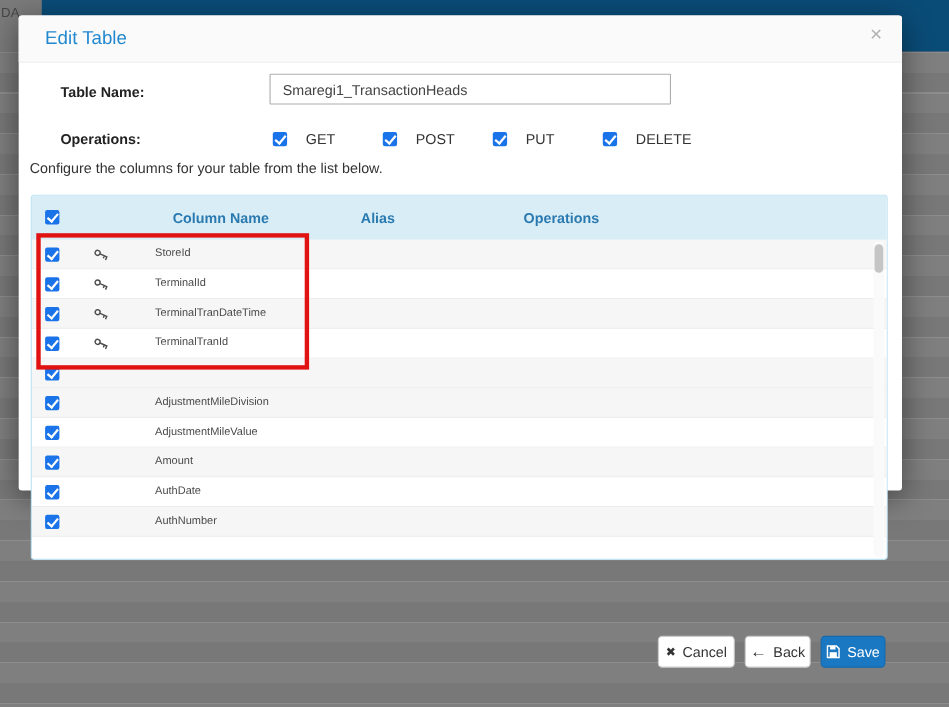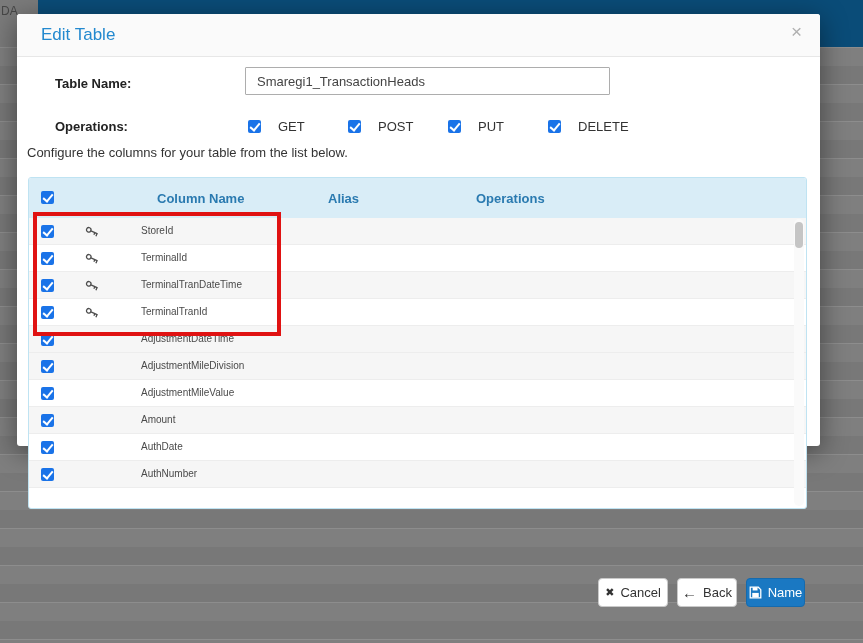--- a/index.html
+++ b/index.html
@@ -187,21 +187,20 @@
             <g transform="rotate(24 8 8)" fill="none" stroke="#4d4d4d" stroke-width="1.4">
               <circle cx="3.6" cy="8" r="2.4"></circle>
               <path d="M6.2 8 H14 M10.8 8 V10.6 M13.4 8 V11.2"></path>
             </g>
           </svg>
       </span>
       <span class="cname">TerminalTranId</span>
     </div>
     <div class="trow odd">
       <span class="cb"></span>
-      <span class="cname">AdjustmentDateTime</span>
     </div>
     <div class="trow odd">
       <span class="cb"></span>
       <span class="cname">AdjustmentMileDivision</span>
     </div>
     <div class="trow">
       <span class="cb"></span>
       <span class="cname">AdjustmentMileValue</span>
     </div>
     <div class="trow odd">
@@ -233,16 +232,16 @@
     <span>Back</span>
   </button>
   <button class="btn btn-save">
     <span style="display:inline-flex;">
       <svg viewBox="0 0 16 16" width="13" height="13">
           <path d="M1.5 1.5 h10 l3 3 v10 h-13 z" fill="none" stroke="#fff" stroke-width="1.6"></path>
           <rect x="4" y="8.5" width="8" height="5.5" fill="#fff"></rect>
           <rect x="4.5" y="1.5" width="6" height="4" fill="#fff"></rect>
         </svg>
     </span>
-    <span>Name</span>
+    <span>Save</span>
   </button>
 
 </div>
 
 </body></html>

